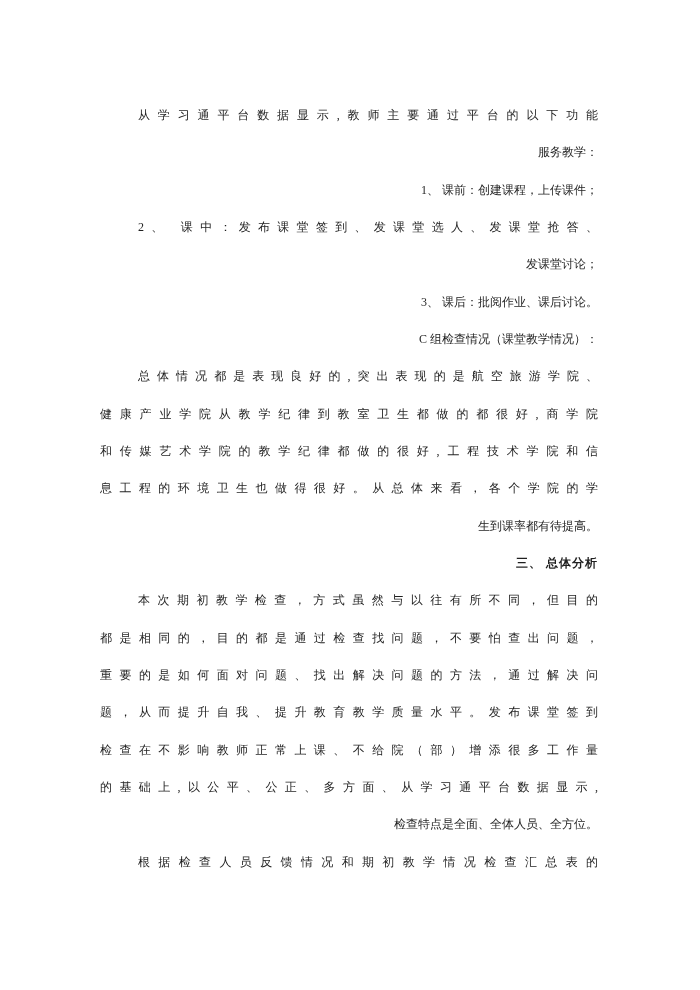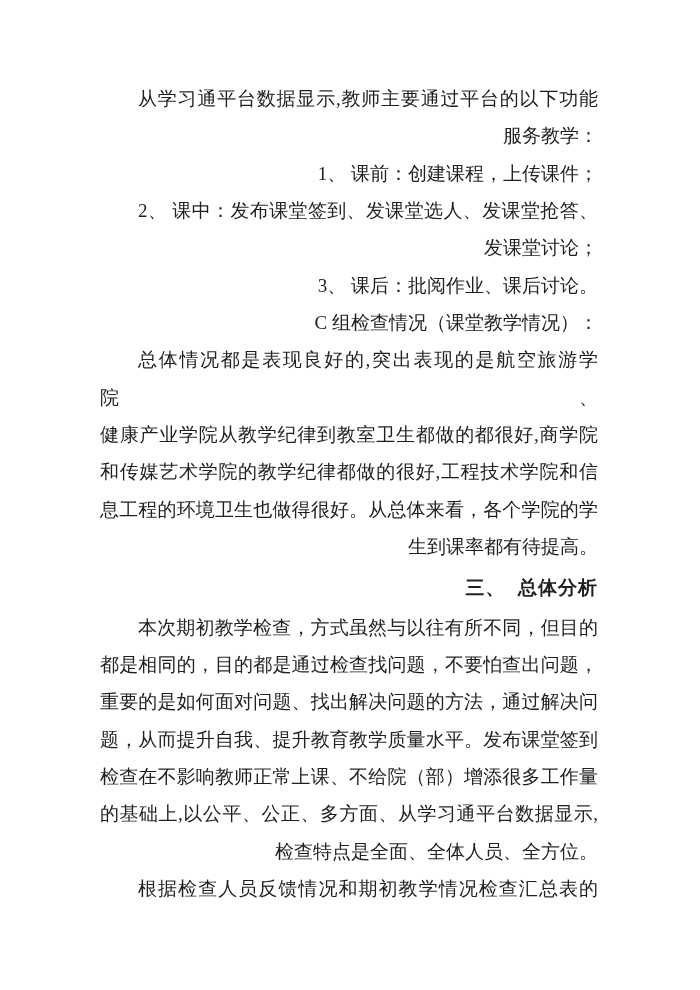--- a/index.html
+++ b/index.html
@@ -10,45 +10,43 @@
   .page {
     position: relative;
     width: 700px;
     height: 990px;
     background: #ffffff;
     overflow: hidden;
   }
   .doc {
     position: absolute;
     left: 100px;
-    top: 80px;
+    top: 97px;
     width: 498px;
     font-family: "Liberation Serif", "DejaVu Serif", serif;
-    font-size: 19px;
+    font-size: 12px;
     color: #1f1f1f;
     font-kerning: none;
   }
   .ln {
     line-height: 37.33px;
     text-align: right;
     white-space: normal;
   }
   .ln.ind {
     text-indent: 38px;
   }
   .ln.fill {
     text-align: justify;
     text-align-last: justify;
     text-justify: inter-character;
   }
   .ln.heading {
     font-weight: bold;
-    margin-top: 6px;
     letter-spacing: 1px;
-    font-family: Liberation Mono, monospace;
   }
 </style>
 </head>
 <body>
 
 <div class="page">
   <div class="doc">
     <div class="ln ind fill">从学习通平台数据显示,教师主要通过平台的以下功能</div>
     <div class="ln">服务教学：</div>
     <div class="ln ind">1、 课前：创建课程，上传课件；</div>

